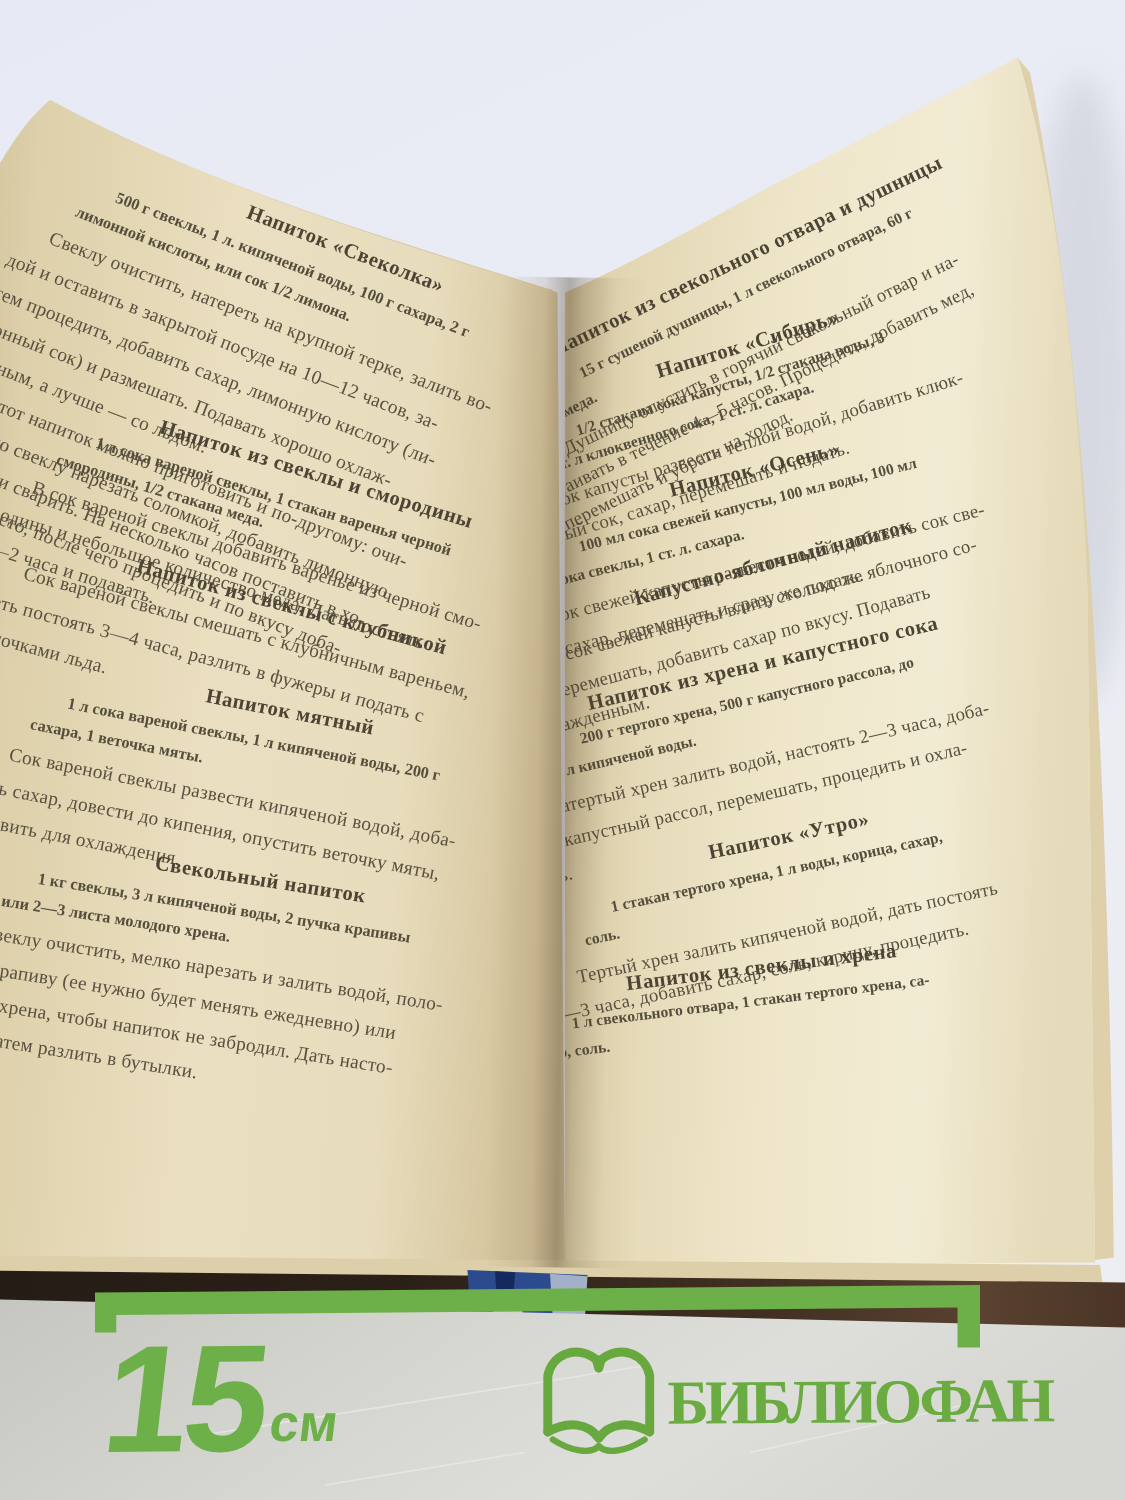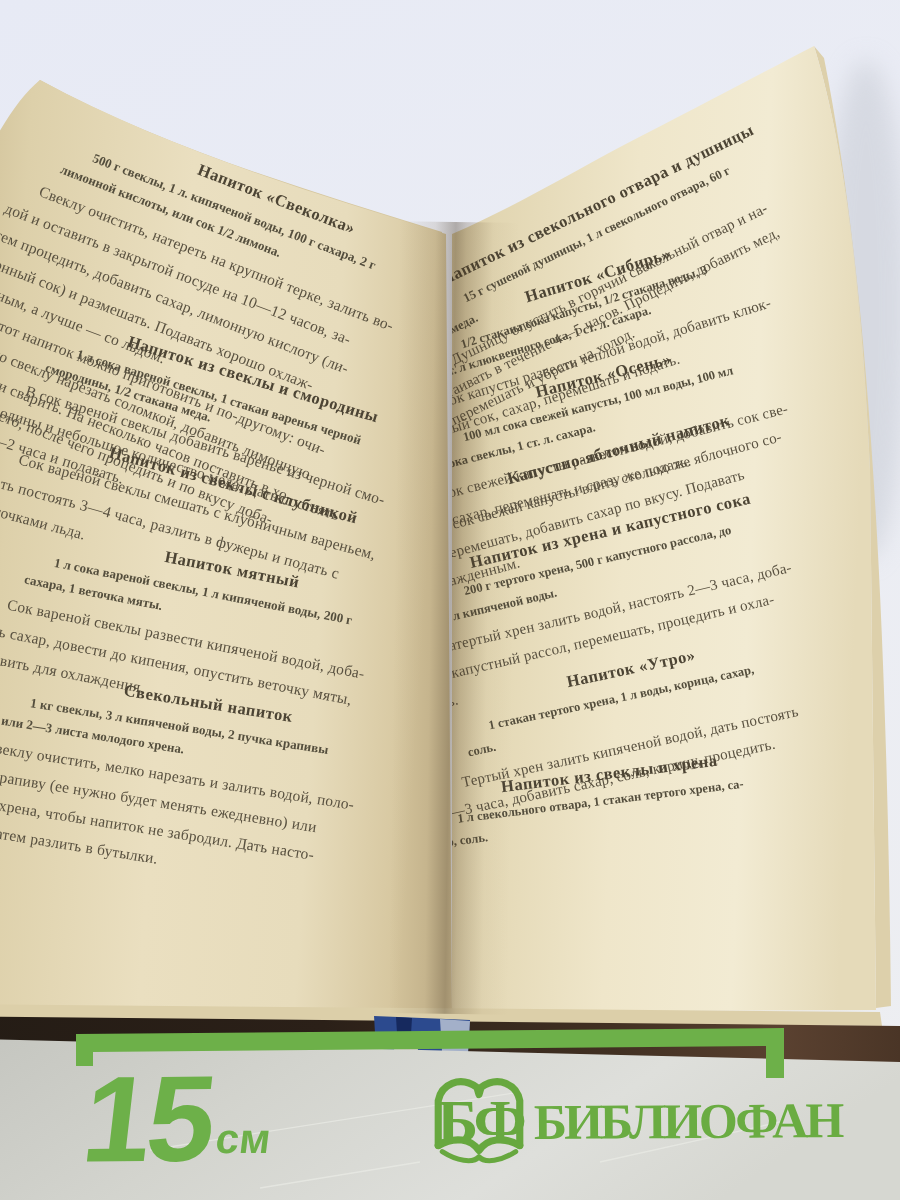--- a/index.html
+++ b/index.html
@@ -254,15 +254,14 @@
   <div class="f-num">15</div>
   <div class="f-unit">см</div>
 
   <svg class="logo-icon" width="102" height="106" viewBox="0 0 100 104">
     <g fill="none" stroke="#67a83f" stroke-width="7" stroke-linecap="round" stroke-linejoin="round">
       <path d="M10,80 L10,36 C13,20 31,11 48,23 L50,30 L52,23 C69,11 87,20 90,36 L90,80"></path>
       <path d="M10,80 C26,71 42,73 50,85 C58,73 74,71 90,80"></path>
       <path d="M14,86 C28,95 44,98 50,91 C56,98 72,95 86,86" stroke-width="5"></path>
     </g>
   </svg>
-  <div class="logo-bf">БФ</div>
   <div class="logo-word">БИБЛИОФАН</div>
 </div>
 
 </body></html>

